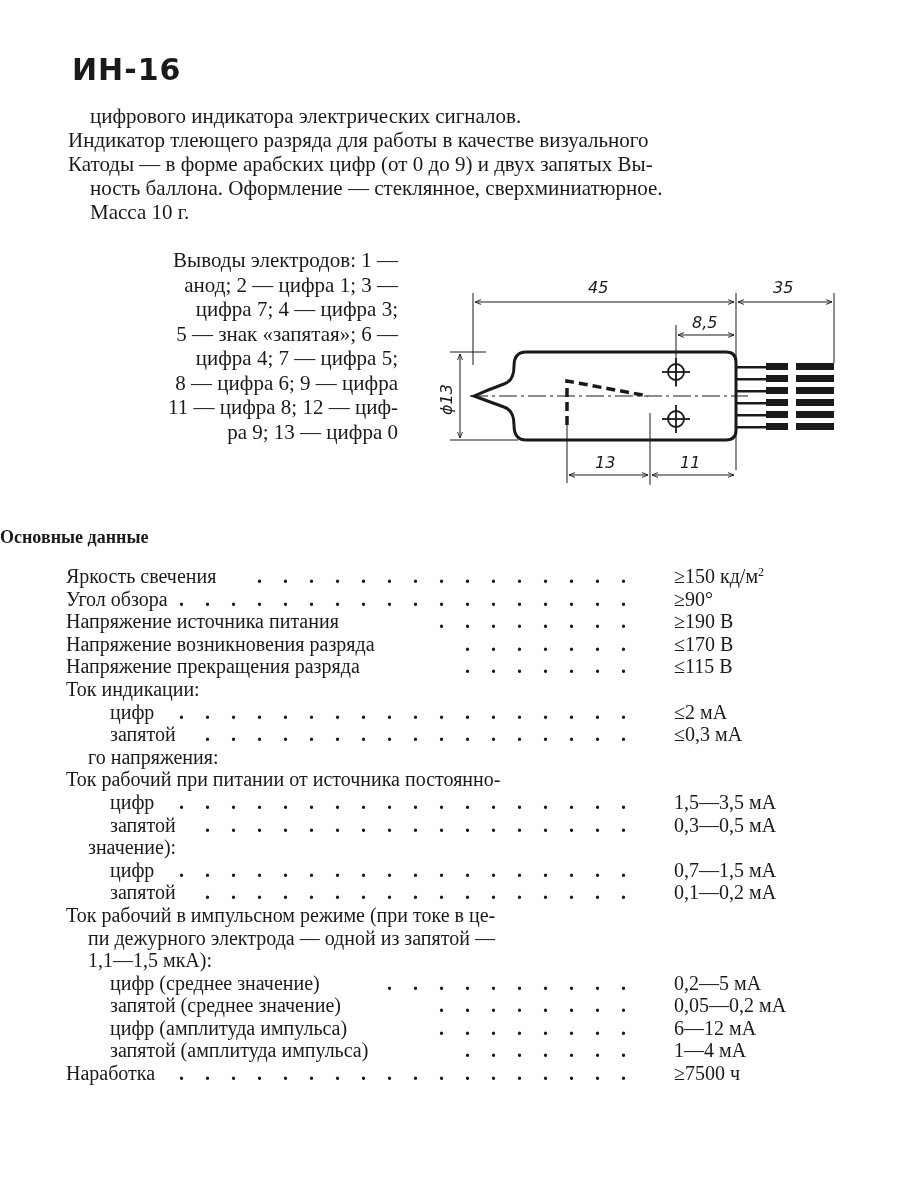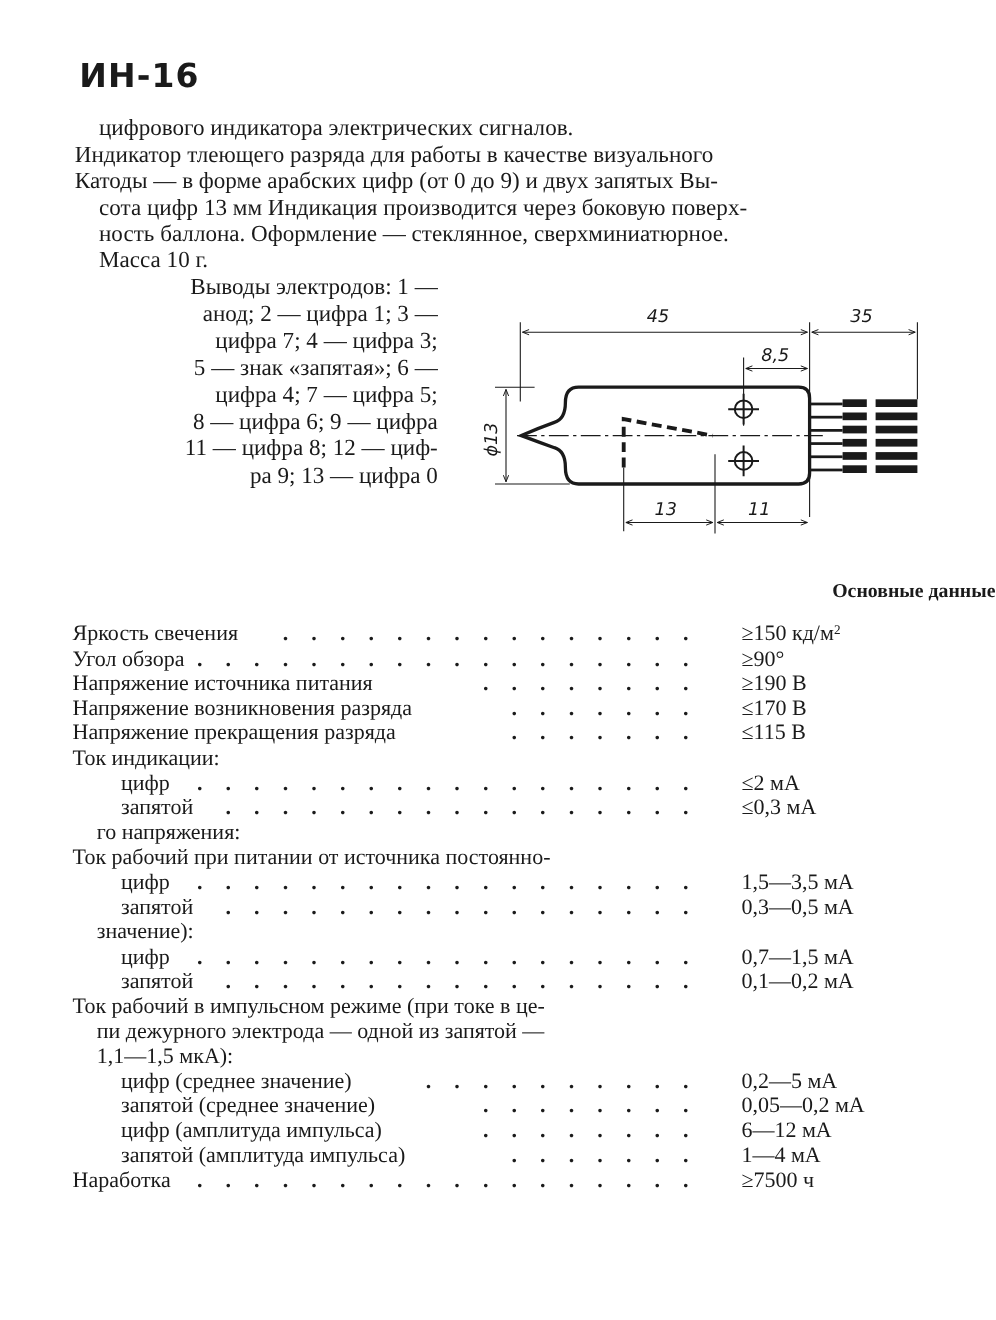--- a/index.html
+++ b/index.html
@@ -23,21 +23,21 @@
   #p1 { top: 104px; }
   #p2 { top: 152px; }
   .pins {
     position: absolute; left: 68px; top: 248px; width: 330px;
     font-size: 21px; line-height: 24.5px; text-align: right;
   }
   .pins .line { display: block; white-space: nowrap; }
   .pins .indent { padding-left: 22px; }
   .diagram { position: absolute; left: 430px; top: 265px; width: 420px; height: 225px; }
   .section-title {
-    position: absolute; left: 0; width: 905px; top: 527px; text-align: right;
+    position: absolute; left: 0; width: 905px; top: 527px; text-align: left;
     font-family: "Liberation Serif", serif; font-weight: bold; font-size: 18px;
   }
   .specs { position: absolute; left: 66px; top: 565px; width: 800px; }
   .row { position: relative; height: 22.6px; font-size: 20px; line-height: 22.6px; white-space: nowrap; }
   .row .label { position: absolute; left: 0; }
   .row.sub .label { left: 44px; }
   .row.cont .label { left: 22px; }
   .row .dots {
     position: absolute; left: 0; width: 568px; text-align: right;
     letter-spacing: 8px; font-weight: bold;
@@ -50,21 +50,20 @@
 
 <div class="title">ИН-16</div>
 
 <div class="para" id="p1">
   <span class="line indent">цифрового индикатора электрических сигналов.</span>
   <span class="line">Индикатор тлеющего разряда для работы в качестве визуального</span>
 </div>
 
 <div class="para" id="p2">
   <span class="line">Катоды — в форме арабских цифр (от 0 до 9) и двух запятых  Вы-</span>
-  <span class="line indent">сота цифр 13 мм  Индикация производится через боковую поверх-</span>
   <span class="line indent">ность баллона.  Оформление — стеклянное,  сверхминиатюрное.</span>
   <span class="line indent">Масса  10 г.</span>
 </div>
 
 <div class="pins">
   <span class="line">Выводы    электродов: 1 —</span>
   <span class="line indent">анод;  2 — цифра 1;  3 —</span>
   <span class="line indent">цифра  7;   4 — цифра  3;</span>
   <span class="line indent">5 — знак «запятая»;  6 —</span>
   <span class="line indent">цифра  4;   7 — цифра  5;</span>

